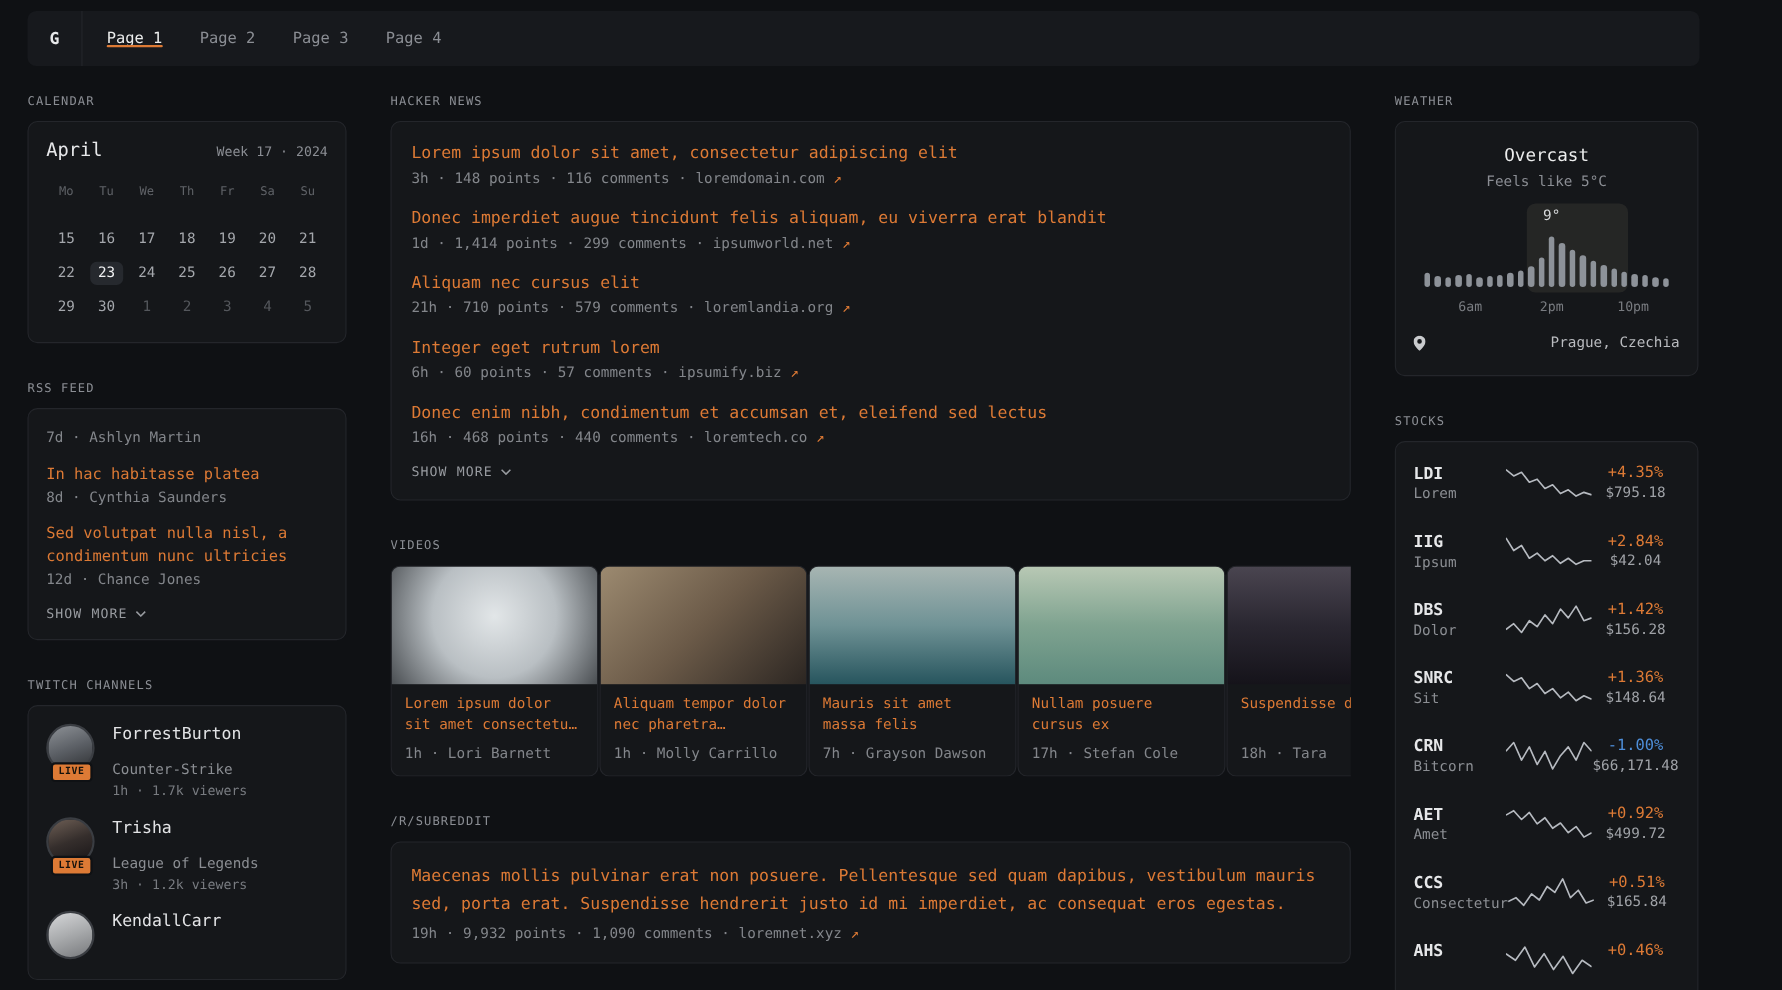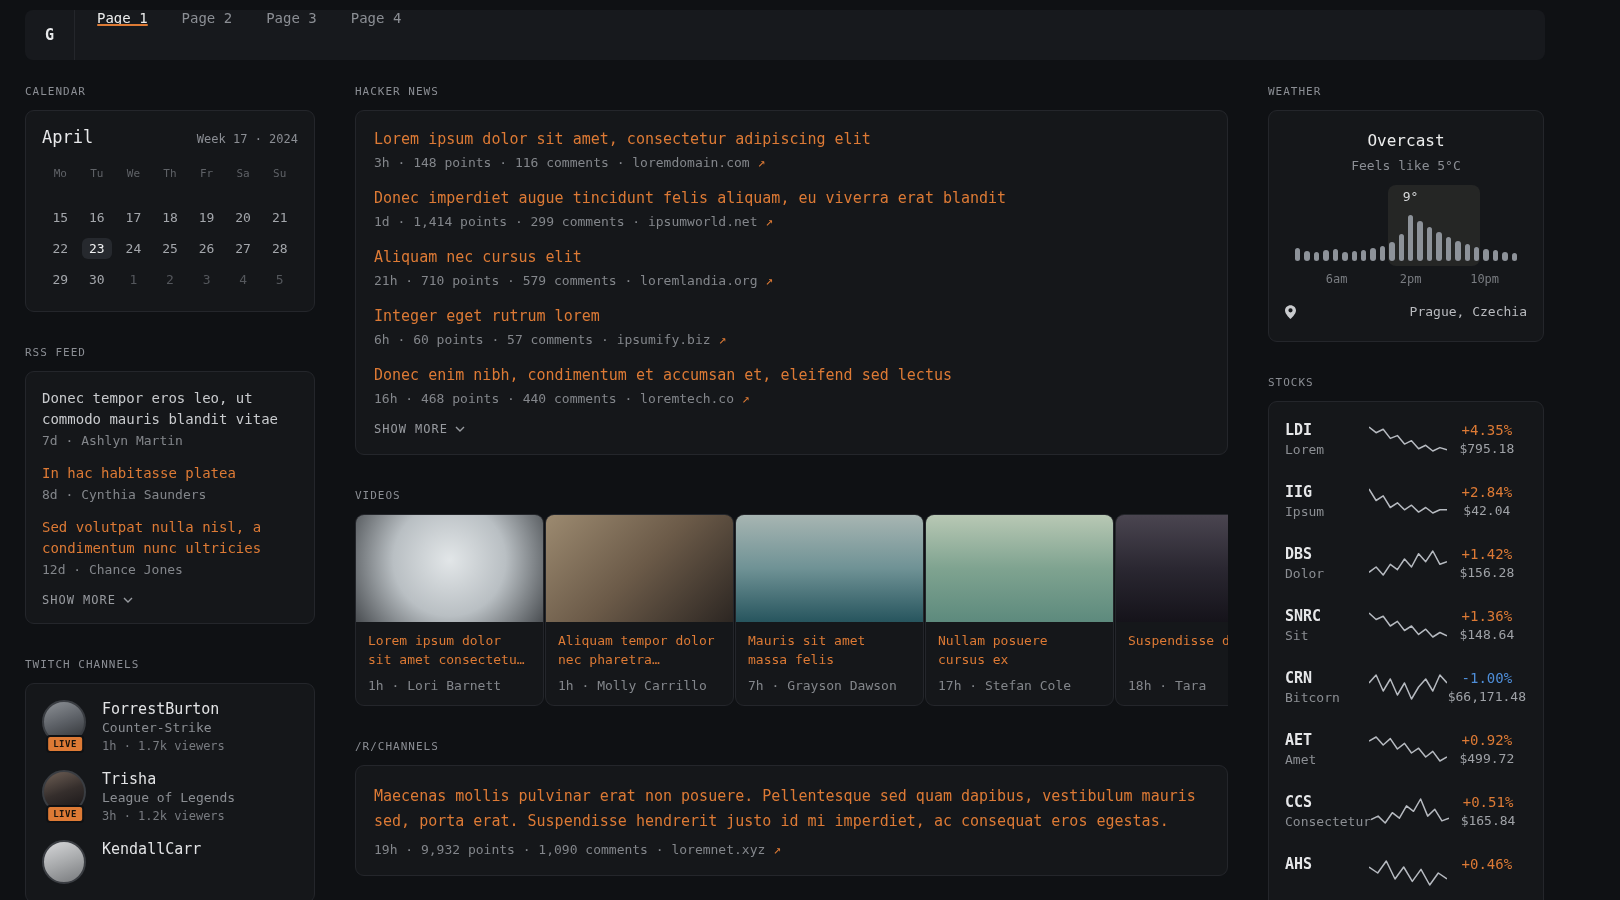--- a/index.html
+++ b/index.html
@@ -9,21 +9,21 @@
   }
   *{margin:0;padding:0;box-sizing:border-box;}
   html,body{width:1620px;height:900px;overflow:hidden;}
   body{background:var(--bg);color:var(--text);font-family:"DejaVu Sans Mono", monospace;}
   .page{padding:10px 0 0 25px;width:1545px;}
 
   
   .header{width:1520px;height:50px;background:var(--header);border-radius:8px;display:flex;align-items:stretch;}
   .logo-box{width:50px;display:flex;align-items:center;justify-content:center;border-right:1px solid var(--border);
     font-size:15px;font-weight:bold;color:#e8e9eb;}
-  .tabs{display:flex;align-items:flex-start;padding-left:22px;gap:34px;}
+  .tabs{display:flex;align-items:center;padding-left:22px;gap:34px;}
   .tab{display:flex;align-items:center;position:relative;color:var(--muted);font-size:14px;cursor:pointer;}
   .tab.active{color:#eceded;}
   .tab.active::after{content:"";position:absolute;left:0;right:0;bottom:0;height:2px;background:var(--accent);border-radius:1px;}
 
   
   .columns{display:grid;grid-template-columns:290px 873px 276px;column-gap:40px;align-items:start;margin-top:25px;}
   .widget + .widget{margin-top:34px;}
   .w-title{font-size:11px;letter-spacing:1px;color:var(--muted);margin-bottom:12px;}
   .card{background:var(--card);border:1px solid var(--border);border-radius:9px;padding:16px;}
 
@@ -46,21 +46,21 @@
   .chev{width:10px;height:6px;}
 
   
   .tw-row{display:flex;gap:14px;align-items:flex-start;cursor:pointer;}
   .tw-row + .tw-row{margin-top:17px;}
   .avatar-wrap{position:relative;width:46px;height:46px;flex:none;}
   .avatar{width:44px;height:44px;border-radius:50%;border:2px solid #3a3d42;}
   .live-badge{position:absolute;bottom:-7px;left:50%;transform:translateX(-50%);background:var(--accent);color:#15120c;
     font-size:9px;font-weight:bold;letter-spacing:.5px;padding:2px 5px;border-radius:4px;border:2px solid var(--bg);}
   .tw-name{font-size:15px;color:#e2e3e5;}
-  .tw-game{font-size:13px;color:#8b8e93;margin-top:2px;}
+  .tw-game{font-size:13px;color:#8b8e93;margin-top:17px;}
   .tw-meta{font-size:12px;color:#787b80;margin-top:4px;}
 
   
   .hn-card{padding:18px;}
   .hn-item + .hn-item{margin-top:18px;}
   .hn-title{font-size:15px;color:var(--accent);line-height:1.4;cursor:pointer;}
   .hn-meta{font-size:13px;color:var(--faint);margin-top:5px;}
   .arrow{color:var(--accent);}
 
   
@@ -213,21 +213,20 @@
               </div>
             </div>
         </div>
       </div>
 
       <div class="widget">
         <div class="w-title">RSS FEED</div>
         <div class="card">
           <div>
               <div class="rss-item muted">
-    <div class="rss-title">Donec tempor eros leo, ut commodo mauris blandit vitae</div>
     <div class="meta">7d · Ashlyn Martin</div>
   </div>
               <div class="rss-item">
     <div class="rss-title">In hac habitasse platea</div>
     <div class="meta">8d · Cynthia Saunders</div>
   </div>
               <div class="rss-item">
     <div class="rss-title">Sed volutpat nulla nisl, a condimentum nunc ultricies</div>
     <div class="meta">12d · Chance Jones</div>
   </div>
@@ -355,21 +354,21 @@
     <div class="thumb" style="background: linear-gradient(rgb(74, 69, 80), rgb(42, 39, 49), rgb(21, 19, 26));"></div>
     <div class="v-body">
       <div class="v-title">Suspendisse diam</div>
       <div class="v-meta">18h · Tara</div>
     </div>
   </div>
           </div>
       </div>
 
       <div class="widget">
-        <div class="w-title">/R/CHANNELS</div>
+        <div class="w-title">/R/SUBREDDIT</div>
         <div class="card sr-card">
           <div class="sr-title">Maecenas mollis pulvinar erat non posuere. Pellentesque sed quam dapibus, vestibulum mauris sed, porta erat. Suspendisse hendrerit justo id mi imperdiet, ac consequat eros egestas.</div>
           <div class="sr-meta"><span>19h · 9,932 points · 1,090 comments · loremnet.xyz</span> <span class="arrow">↗</span></div>
         </div>
       </div>
 
     </div>
 
     <div class="col">
 

